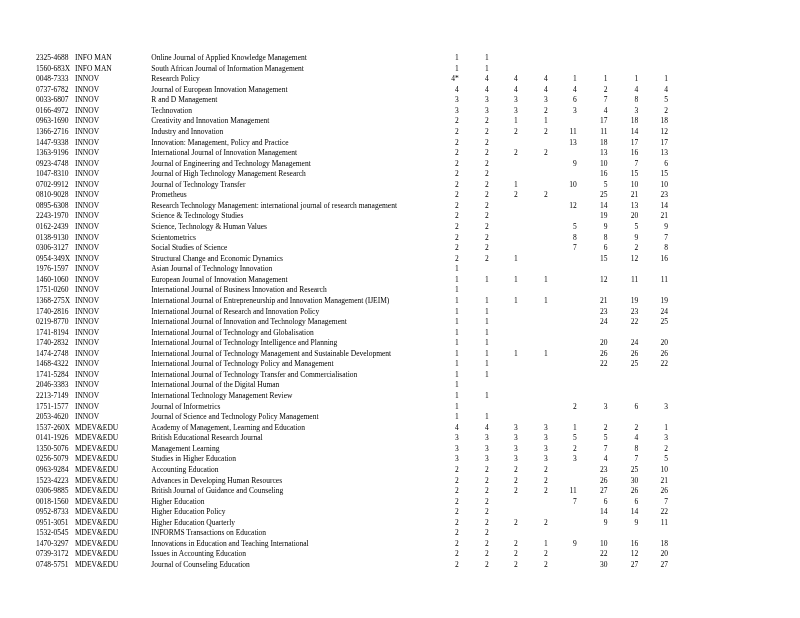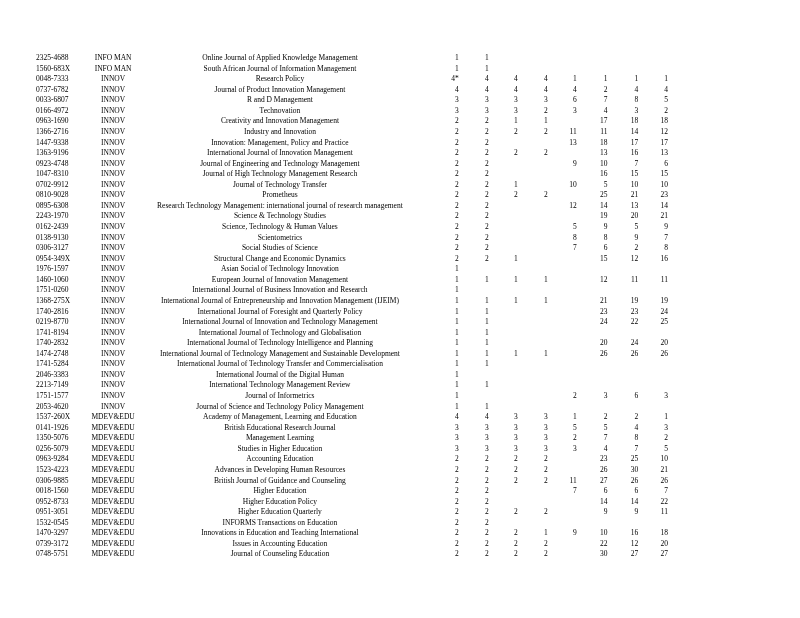--- a/index.html
+++ b/index.html
@@ -31,22 +31,22 @@
   table.journal-table td {
     padding: 0;
     margin: 0;
     border: none;
     white-space: nowrap;
     overflow: visible;
     line-height: 10.57px;
     font-size: 7.5px;
   }
   td.col-issn  { width: 40px;  text-align: left;  padding-left: 2px; }
-  td.col-cat   { width: 84px;  text-align: center; }
-  td.col-name  { width: 260px; text-align: center; }
+  td.col-cat   { width: 84px;  }
+  td.col-name  { width: 260px; }
   td.col-val   { text-align: right; padding-right: 2px; }
   td.col-v1 { width: 60px; }
   td.col-v2 { width: 36px; }
   td.col-v3 { width: 35px; }
   td.col-v4 { width: 36px; }
   td.col-v5 { width: 34px; }
   td.col-v6 { width: 36px; }
   td.col-v7 { width: 36px; }
   td.col-v8 { width: 35px; }
 </style>
@@ -104,21 +104,21 @@
           <td class="col-val col-v3">4</td>
           <td class="col-val col-v4">4</td>
           <td class="col-val col-v5">1</td>
           <td class="col-val col-v6">1</td>
           <td class="col-val col-v7">1</td>
           <td class="col-val col-v8">1</td>
         </tr>
         <tr>
           <td class="col-issn">0737-6782</td>
           <td class="col-cat">INNOV</td>
-          <td class="col-name">Journal of Product Innovation Management</td>
+          <td class="col-name">Journal of European Innovation Management</td>
           <td class="col-val col-v1">4</td>
           <td class="col-val col-v2">4</td>
           <td class="col-val col-v3">4</td>
           <td class="col-val col-v4">4</td>
           <td class="col-val col-v5">4</td>
           <td class="col-val col-v6">2</td>
           <td class="col-val col-v7">4</td>
           <td class="col-val col-v8">4</td>
         </tr>
         <tr>
@@ -325,21 +325,21 @@
           <td class="col-val col-v3">1</td>
           <td class="col-val col-v4"></td>
           <td class="col-val col-v5"></td>
           <td class="col-val col-v6">15</td>
           <td class="col-val col-v7">12</td>
           <td class="col-val col-v8">16</td>
         </tr>
         <tr>
           <td class="col-issn">1976-1597</td>
           <td class="col-cat">INNOV</td>
-          <td class="col-name">Asian Social of Technology Innovation</td>
+          <td class="col-name">Asian Journal of Technology Innovation</td>
           <td class="col-val col-v1">1</td>
           <td class="col-val col-v2"></td>
           <td class="col-val col-v3"></td>
           <td class="col-val col-v4"></td>
           <td class="col-val col-v5"></td>
           <td class="col-val col-v6"></td>
           <td class="col-val col-v7"></td>
           <td class="col-val col-v8"></td>
         </tr>
         <tr>
@@ -377,21 +377,21 @@
           <td class="col-val col-v3">1</td>
           <td class="col-val col-v4">1</td>
           <td class="col-val col-v5"></td>
           <td class="col-val col-v6">21</td>
           <td class="col-val col-v7">19</td>
           <td class="col-val col-v8">19</td>
         </tr>
         <tr>
           <td class="col-issn">1740-2816</td>
           <td class="col-cat">INNOV</td>
-          <td class="col-name">International Journal of Foresight and Quarterly Policy</td>
+          <td class="col-name">International Journal of Research and Innovation Policy</td>
           <td class="col-val col-v1">1</td>
           <td class="col-val col-v2">1</td>
           <td class="col-val col-v3"></td>
           <td class="col-val col-v4"></td>
           <td class="col-val col-v5"></td>
           <td class="col-val col-v6">23</td>
           <td class="col-val col-v7">23</td>
           <td class="col-val col-v8">24</td>
         </tr>
         <tr>
@@ -438,20 +438,33 @@
           <td class="col-cat">INNOV</td>
           <td class="col-name">International Journal of Technology Management and Sustainable Development</td>
           <td class="col-val col-v1">1</td>
           <td class="col-val col-v2">1</td>
           <td class="col-val col-v3">1</td>
           <td class="col-val col-v4">1</td>
           <td class="col-val col-v5"></td>
           <td class="col-val col-v6">26</td>
           <td class="col-val col-v7">26</td>
           <td class="col-val col-v8">26</td>
+        </tr>
+        <tr>
+          <td class="col-issn">1468-4322</td>
+          <td class="col-cat">INNOV</td>
+          <td class="col-name">International Journal of Technology Policy and Management</td>
+          <td class="col-val col-v1">1</td>
+          <td class="col-val col-v2">1</td>
+          <td class="col-val col-v3"></td>
+          <td class="col-val col-v4"></td>
+          <td class="col-val col-v5"></td>
+          <td class="col-val col-v6">22</td>
+          <td class="col-val col-v7">25</td>
+          <td class="col-val col-v8">22</td>
         </tr>
         <tr>
           <td class="col-issn">1741-5284</td>
           <td class="col-cat">INNOV</td>
           <td class="col-name">International Journal of Technology Transfer and Commercialisation</td>
           <td class="col-val col-v1">1</td>
           <td class="col-val col-v2">1</td>
           <td class="col-val col-v3"></td>
           <td class="col-val col-v4"></td>
           <td class="col-val col-v5"></td>

